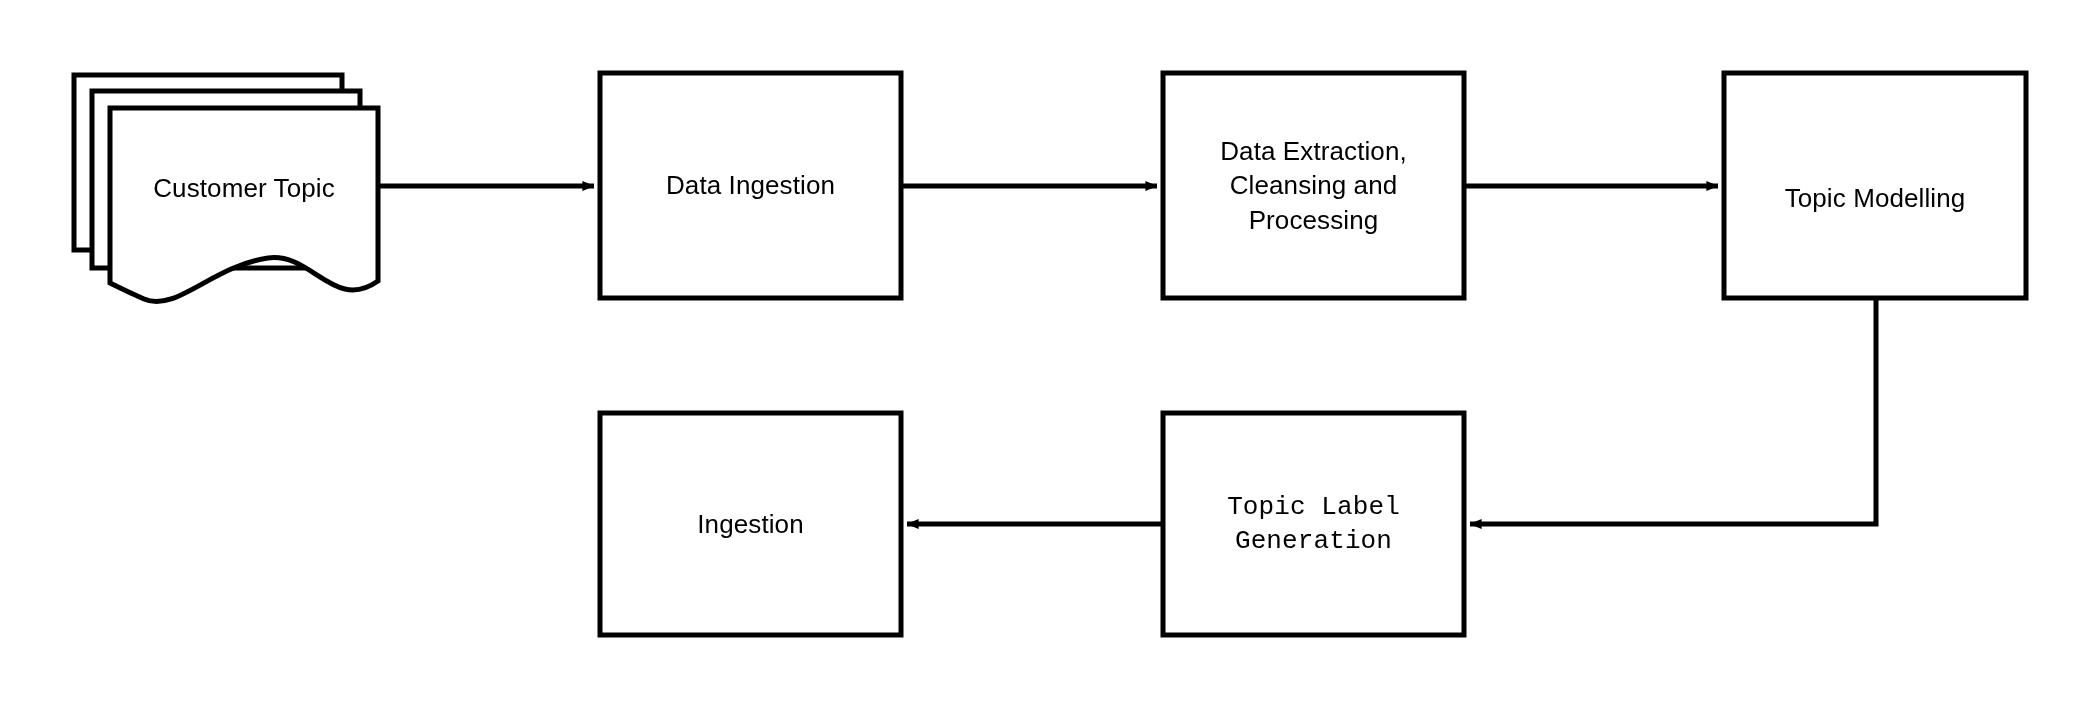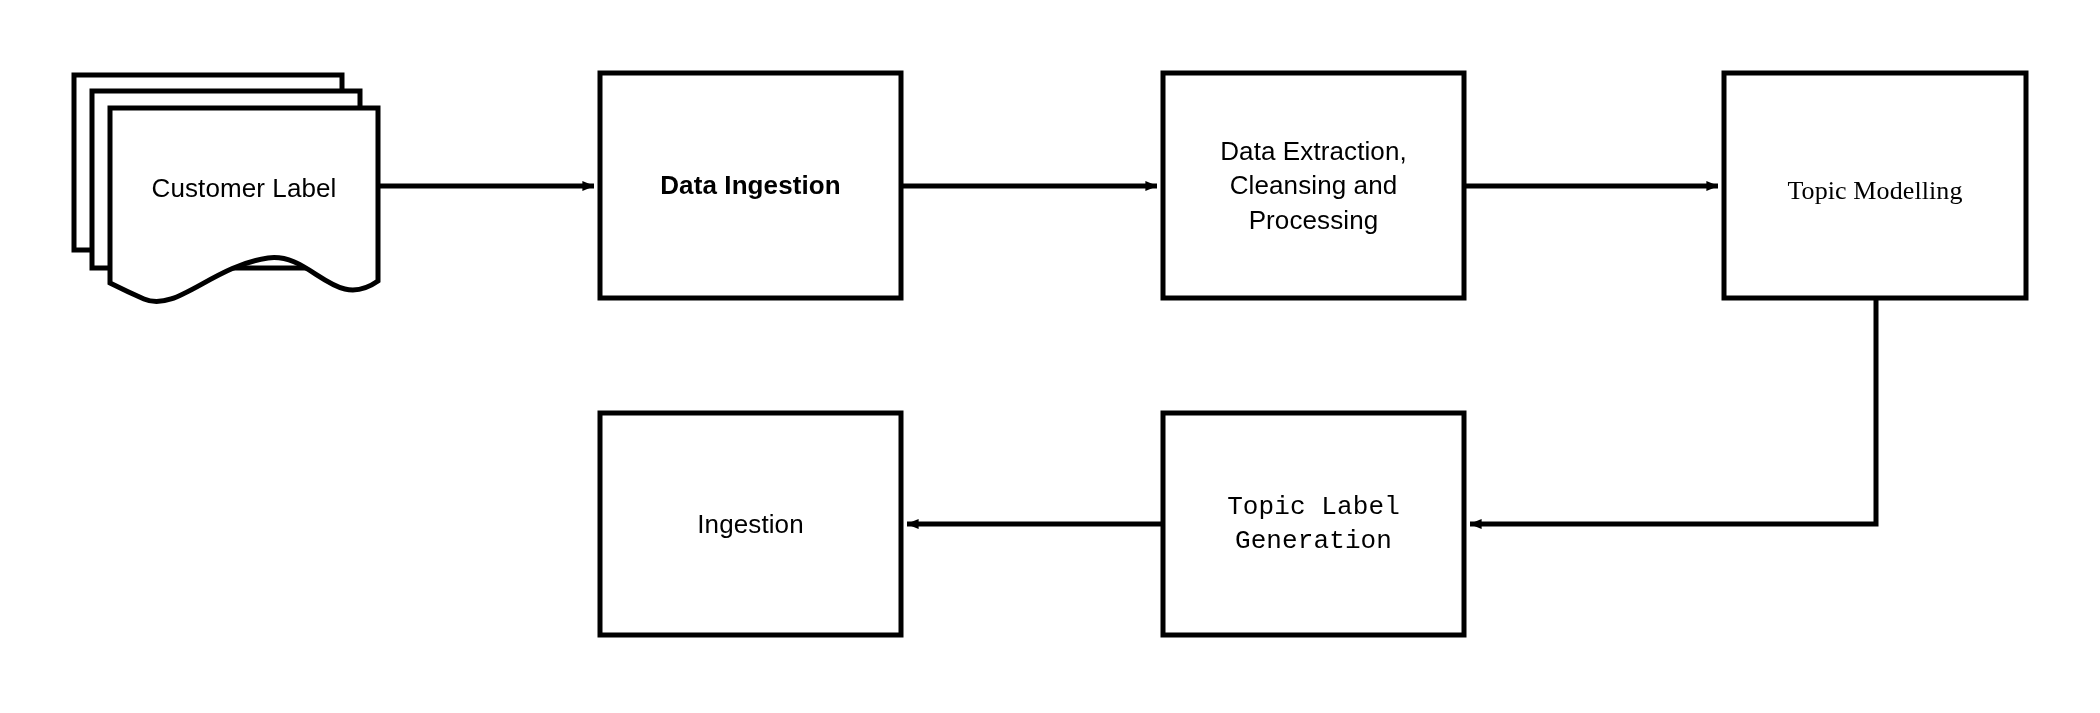--- a/index.html
+++ b/index.html
@@ -36,23 +36,23 @@
     font-family: "Liberation Sans", sans-serif;
     font-size: 26px;
     line-height: 1.32;
     color: #000000;
     white-space: pre-line;
     pointer-events: none;
     letter-spacing: 0.1px;
   }
   
   #label-customer-data { left: 110px;  top: 108px; width: 268px; height: 160px; }
-  #label-data-ingestion { left: 600px;  top: 73px;  width: 301px; height: 225px; font-weight: bold; }
+  #label-data-ingestion { left: 600px;  top: 73px;  width: 301px; height: 225px; }
   #label-data-extraction { left: 1163px; top: 73px;  width: 301px; height: 225px; }
-  #label-topic-modelling { left: 1724px; top: 79px;  width: 302px; height: 225px; font-family: Liberation Serif, serif; }
+  #label-topic-modelling { left: 1724px; top: 86px;  width: 302px; height: 225px; }
   #label-analisys        { left: 600px;  top: 413px; width: 301px; height: 222px; }
   #label-topic-label-gen { left: 1163px; top: 413px; width: 301px; height: 222px; font-family: Liberation Mono, monospace; }
 </style>
 </head>
 <body>
 
 <div id="canvas">
 
   <svg class="layer" viewBox="0 0 2100 713" xmlns="http://www.w3.org/2000/svg">
 
@@ -91,21 +91,21 @@
 
     <line x1="901" y1="186" x2="1157" y2="186" stroke="#000000" stroke-width="5" marker-end="url(#arrow-right)"></line>
 
     <line x1="1464" y1="186" x2="1718" y2="186" stroke="#000000" stroke-width="5" marker-end="url(#arrow-right)"></line>
 
     <path d="M 1876 298 L 1876 524 L 1470 524" fill="none" stroke="#000000" stroke-width="5" stroke-linejoin="miter" marker-end="url(#arrow-right)"></path>
 
     <line x1="1163" y1="524" x2="907" y2="524" stroke="#000000" stroke-width="5" marker-end="url(#arrow-right)"></line>
   </svg>
 
-  <div class="node-label" id="label-customer-data">Customer Label</div>
+  <div class="node-label" id="label-customer-data">Customer Topic</div>
 
   <div class="node-label" id="label-data-ingestion">Data Ingestion</div>
 
   <div class="node-label" id="label-data-extraction">Data Extraction,
 Cleansing and
 Processing</div>
 
   <div class="node-label" id="label-topic-modelling">Topic Modelling</div>
 
   <div class="node-label" id="label-topic-label-gen">Topic Label

